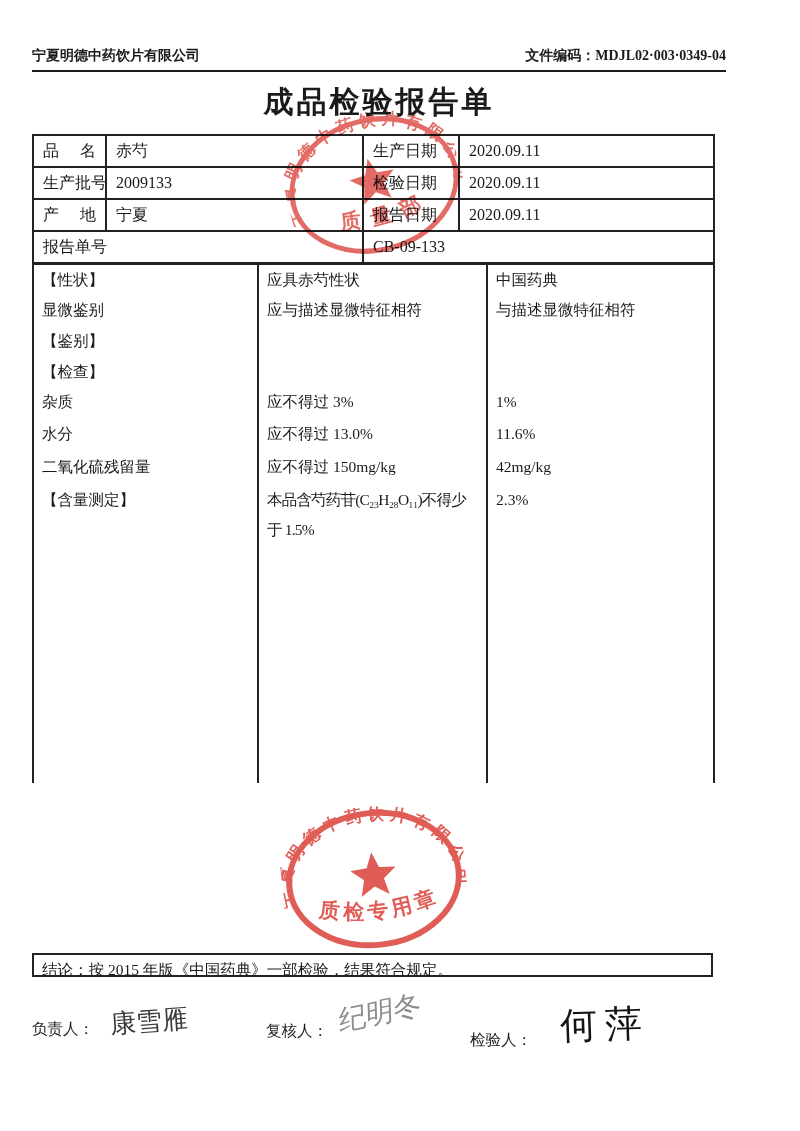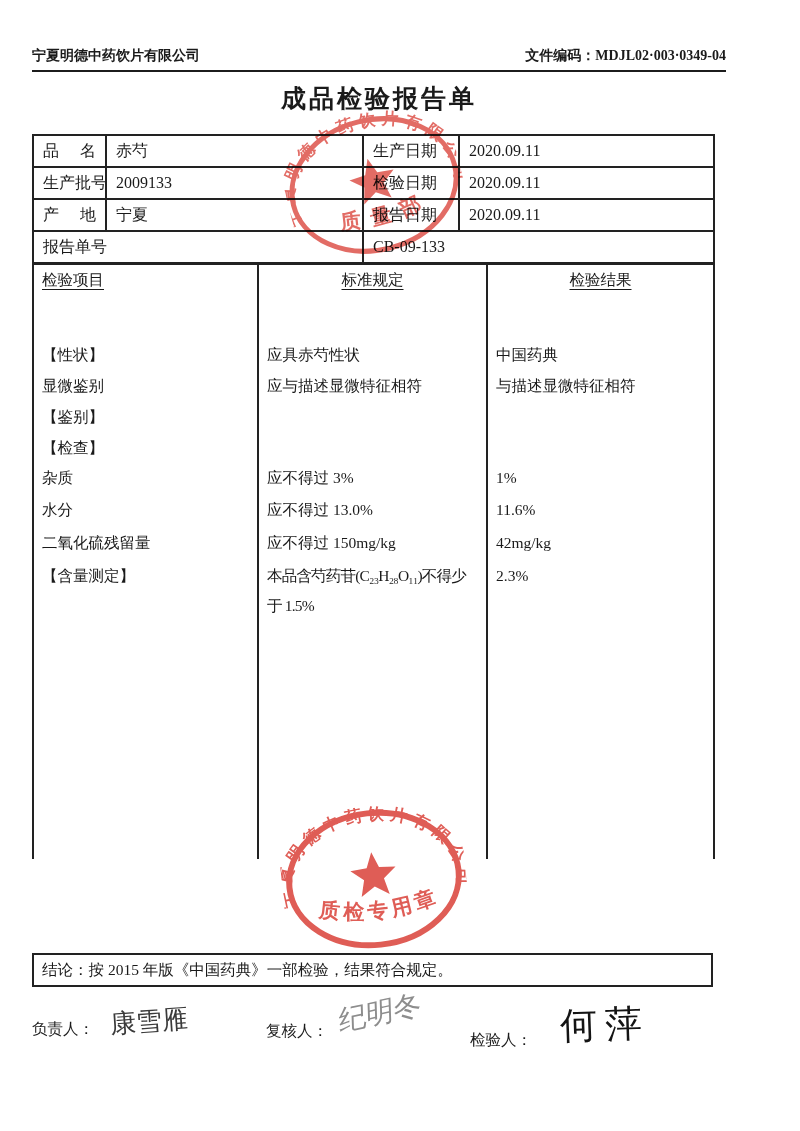--- a/index.html
+++ b/index.html
@@ -10,21 +10,21 @@
   }
   
   .doc-header {
     position:absolute; left:32px; top:47px; width:694px;
     display:flex; justify-content:space-between; align-items:flex-end;
     border-bottom:2px solid #1c1c1c; padding-bottom:5px;
     font-size:14px; font-weight:bold;
   }
   .doc-title {
     position:absolute; left:32px; top:82px; width:694px; text-align:center;
-    font-size:25px; font-weight:bold; letter-spacing:3px;
+    font-size:30px; font-weight:bold; letter-spacing:3px;
   }
   
   table.info-table {
     position:absolute; left:32px; top:134px; width:681px;
     border-collapse:collapse; table-layout:fixed; font-size:16px;
   }
   table.info-table td {
     border:2px solid #222; height:32px; padding:0 9px; vertical-align:middle;
     white-space:nowrap; overflow:hidden;
   }
@@ -45,21 +45,21 @@
   .r32 td { height:32px; }
   .r33 td { height:33px; }
   .r96 td { height:96px; }
   .r63 td { height:63px; }
   .r235 td { height:235px; }
   .hdr { text-decoration:underline; text-underline-offset:4px; }
   .tc { text-align:center; }
   .para { line-height:32px; letter-spacing:-0.8px; }
   
   .conclusion {
-    position:absolute; left:32px; top:953px; width:681px; height:34px;
+    position:absolute; left:32px; top:953px; width:681px; height:24px;
     border:2px solid #222; font-size:15.5px; line-height:30px; padding:0 8px;
     white-space:nowrap; overflow:hidden;
   }
   
   .sig-group { position:absolute; font-size:15.5px; white-space:nowrap; }
   .sig-name { display:inline-block; font-family:"Liberation Serif","DejaVu Serif",serif; }
   .sig-1 { left:32px;  top:1008px; }
   .sig-2 { left:266px; top:1008px; }
   .sig-3 { left:470px; top:1008px; }
   .sig-1 .sig-name { font-size:26px; color:#3a3a3a; transform:rotate(-4deg); margin-left:16px; position:relative; top:-4px; }
@@ -121,25 +121,20 @@
   </tbody>
     </table>
 
   <table class="test-table">
     <colgroup>
         <col style="width:225px">
         <col style="width:229px">
         <col style="width:227px">
       </colgroup>
     <tbody>
-        <tr class="rh">
-      <td><span class="hdr">检验项目</span></td>
-      <td class="tc"><span class="hdr">标准规定</span></td>
-      <td class="tc"><span class="hdr">检验结果</span></td>
-    </tr>
     <tr class="r31">
       <td>【性状】</td>
       <td>应具赤芍性状</td>
       <td>中国药典</td>
     </tr>
     <tr class="r31">
       <td>显微鉴别</td>
       <td>应与描述显微特征相符</td>
       <td>与描述显微特征相符</td>
     </tr>

